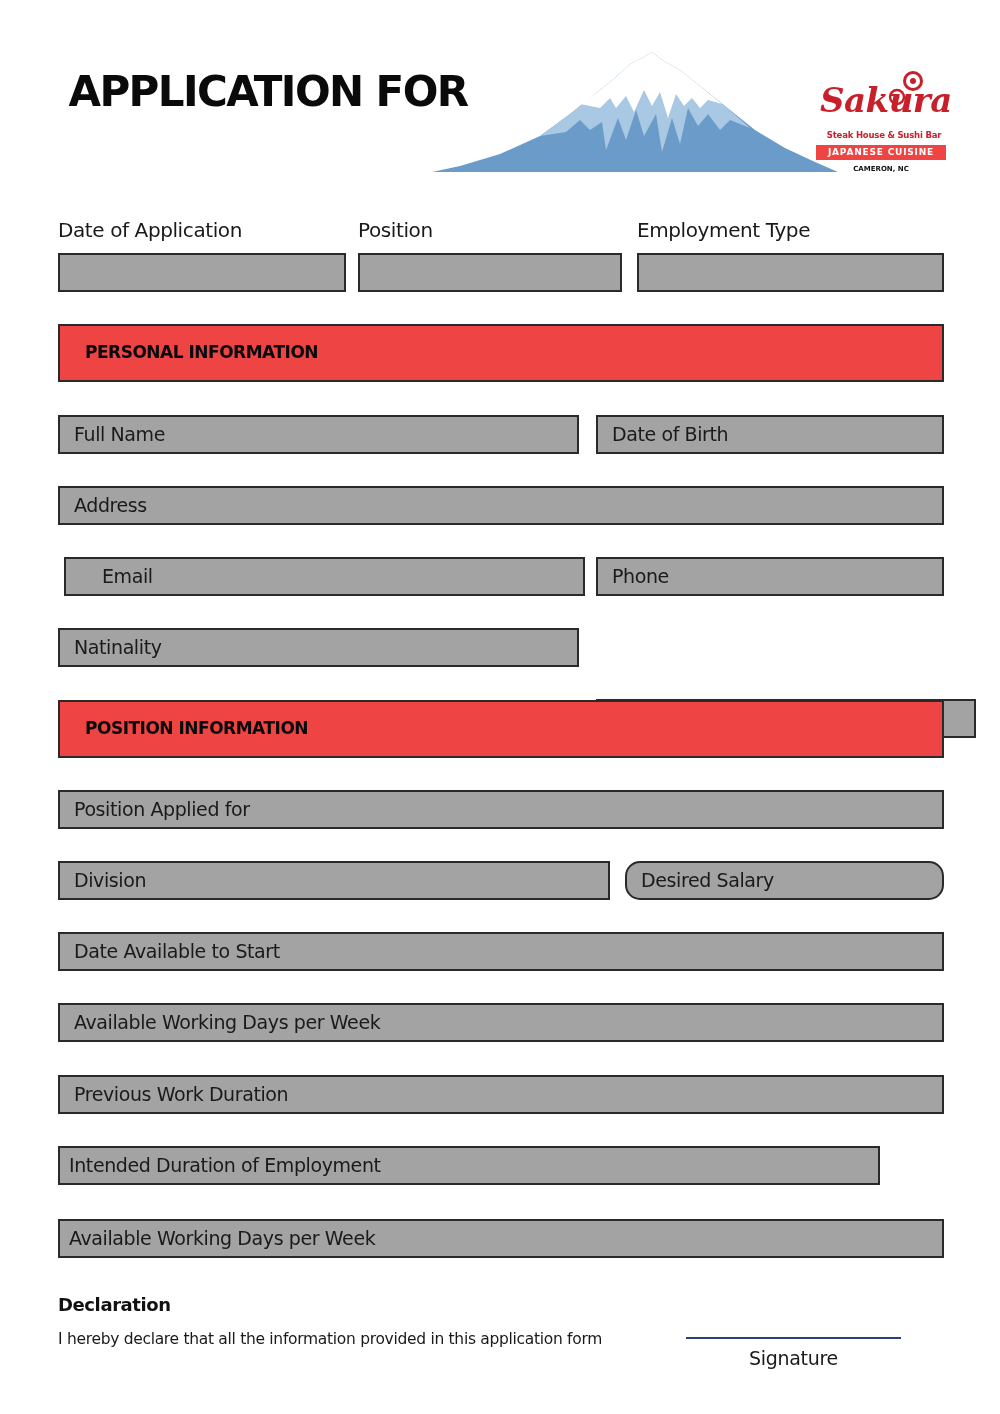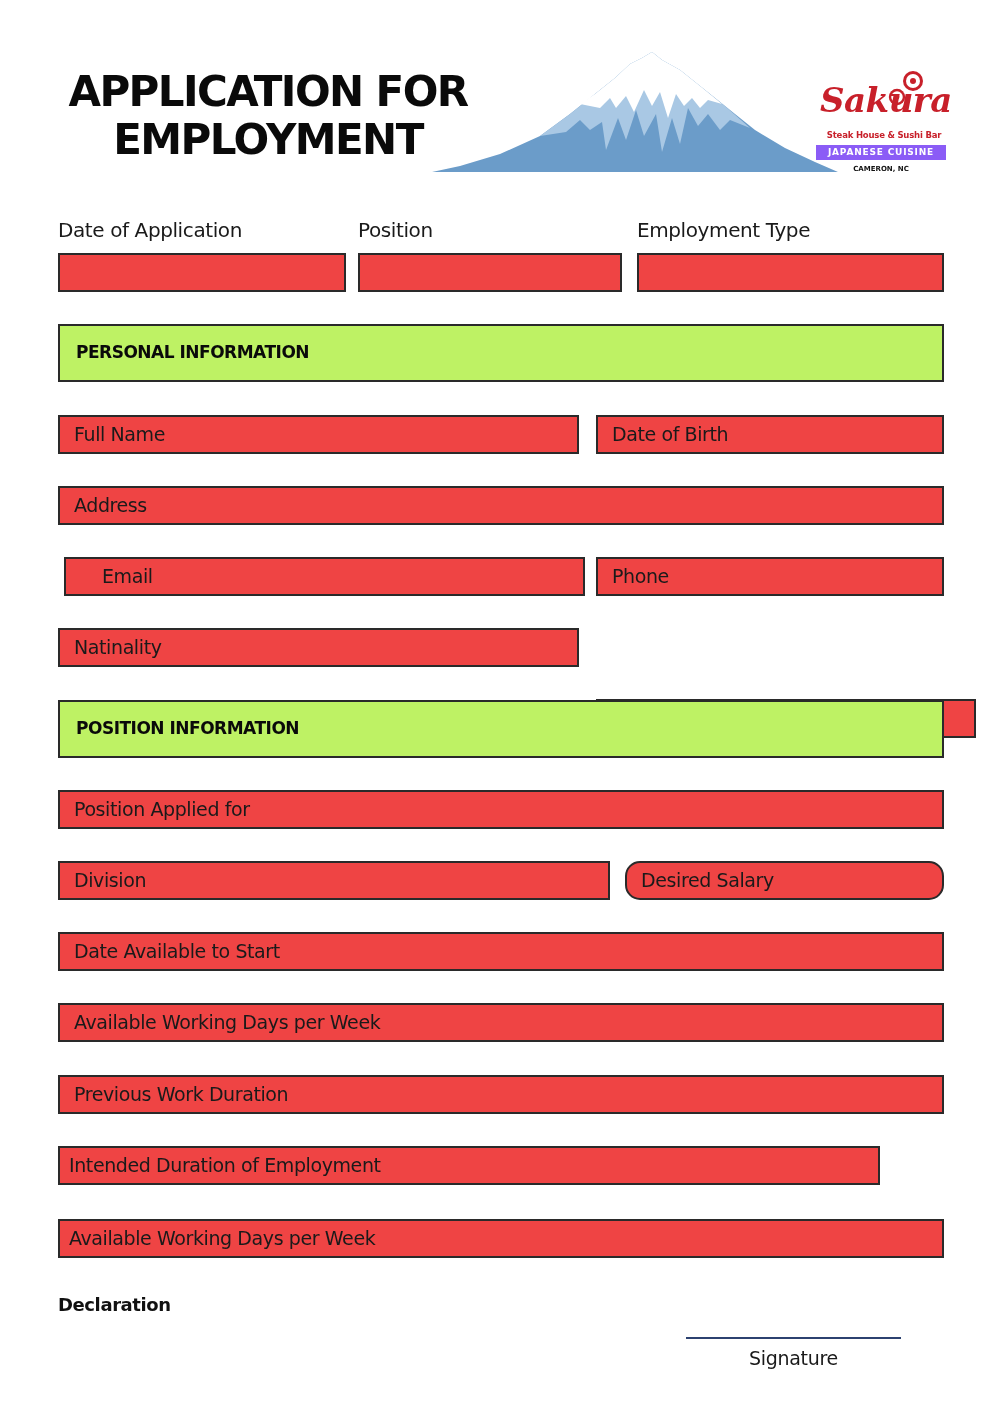--- a/index.html
+++ b/index.html
@@ -18,53 +18,52 @@
   .logo-script {
     position: absolute; left: 8px; top: 12px; width: 130px;
     font-family: "DejaVu Serif", serif; font-style: italic; font-weight: bold;
     font-size: 34px; color: #c8202a; letter-spacing: -0.5px;
   }
   .logo-sub {
     position: absolute; left: 10px; top: 62px; width: 124px; text-align: center;
     font-family: "DejaVu Sans", sans-serif; font-size: 8.5px; color: #c8202a; font-weight: bold; letter-spacing: -0.2px;
   }
   .logo-band {
-    position: absolute; left: 4px; top: 77px; width: 130px; height: 15px; background: #8b5cf6;
+    position: absolute; left: 4px; top: 77px; width: 130px; height: 15px; background: #ef4444;
     color: #ffffff; font-family: "DejaVu Sans", sans-serif; font-size: 9px; font-weight: bold;
     text-align: center; line-height: 15px; letter-spacing: 0.8px;
   }
   .logo-loc {
     position: absolute; left: 4px; top: 97px; width: 130px; text-align: center;
     font-family: "DejaVu Sans", sans-serif; font-size: 7px; font-weight: bold; color: #111;
   }
   .blossom { position: absolute; }
 
   .top-label { position: absolute; top: 218px; font-size: 20px; color: #1a1a1a; font-family: "DejaVu Sans", sans-serif; font-weight: normal; letter-spacing: -0.4px; }
   .field {
-    position: absolute; height: 39px; background: #ef4444; border: 2px solid #2a2a2a;
+    position: absolute; height: 39px; background: #a3a3a3; border: 2px solid #2a2a2a;
     font-family: "DejaVu Sans", sans-serif; font-size: 19px; color: #1a1a1a; letter-spacing: -0.4px;
     line-height: 35px; padding-left: 14px;
   }
   .section {
-    position: absolute; left: 58px; width: 886px; height: 58px; background: #bef264; border: 2px solid #2a2a2a;
+    position: absolute; left: 58px; width: 886px; height: 58px; background: #ef4444; border: 2px solid #2a2a2a;
     font-family: "DejaVu Sans", sans-serif; font-weight: bold; font-size: 17px; letter-spacing: -0.5px;
-    padding-left: 16px; line-height: 52px; color: #0a0a0a;
+    padding-left: 25px; line-height: 52px; color: #0a0a0a;
   }
 
   .decl-title { position: absolute; left: 58px; top: 1294px; font-family: "DejaVu Sans", sans-serif; font-weight: bold; font-size: 18px; letter-spacing: -0.4px; }
   .decl-text { position: absolute; left: 58px; top: 1327px; width: 600px; font-family: "DejaVu Sans", sans-serif; font-size: 15.5px; line-height: 24px; letter-spacing: -0.3px; color: #1a1a1a; }
   .sig-line { position: absolute; left: 686px; top: 1337px; width: 215px; height: 2px; background: #2c4170; }
   .sig-label { position: absolute; left: 686px; top: 1347px; width: 215px; text-align: center; font-family: "DejaVu Sans", sans-serif; font-size: 19px; letter-spacing: -0.3px; color: #1a1a1a; }
 </style>
 </head>
 <body>
 
 <div class="title">
   <div>APPLICATION FOR</div>
-  <div>EMPLOYMENT</div>
 </div>
 
 <svg class="mountain" viewBox="0 0 410 126">
   <path fill="#6b9cc9" d="M2,124 L30,118 L70,106 L110,88 L140,66 L165,46 L185,30 L200,16 L212,10 L222,4 L232,12 L250,22 L270,38 L295,58 L325,82 L355,100 L385,114 L408,124 Z"></path>
   <path fill="#a9c8e4" d="M110,88 L140,66 L165,46 L185,30 L200,16 L212,10 L222,4 L232,12 L250,22 L270,38 L295,58 L320,80 L300,72 L290,82 L278,66 L268,78 L258,60 L250,96 L242,70 L232,104 L226,66 L214,88 L206,62 L196,92 L188,70 L176,102 L172,74 L160,82 L150,72 L136,84 Z"></path>
   <path fill="#ffffff" d="M150,56 L165,46 L185,30 L200,16 L212,10 L222,4 L232,12 L250,22 L270,38 L292,56 L278,52 L270,60 L262,50 L254,58 L246,46 L238,70 L230,44 L222,58 L214,42 L204,64 L196,48 L186,60 L180,50 L170,60 Z"></path>
 </svg>
 
 <div class="logo">
   <svg class="blossom" style="left:90px; top:2px;" width="22" height="22" viewBox="0 0 22 22">
@@ -116,15 +115,16 @@
 <div class="field" style="left:58px; top:1003px; width:886px;">Available Working Days per Week</div>
 
 <div class="field" style="left:58px; top:1075px; width:886px;">Previous Work Duration</div>
 
 <div class="field" style="left:58px; top:1146px; width:822px; padding-left:9px;">Intended Duration of Employment</div>
 
 <div class="field" style="left:58px; top:1219px; width:886px; padding-left:9px;">Available Working Days per Week</div>
 
 <div class="decl-title">Declaration</div>
 <div class="decl-text">
+  <div>I hereby declare that all the information provided in this application form</div>
 </div>
 <div class="sig-line"></div>
 <div class="sig-label">Signature</div>
 
 </body></html>

